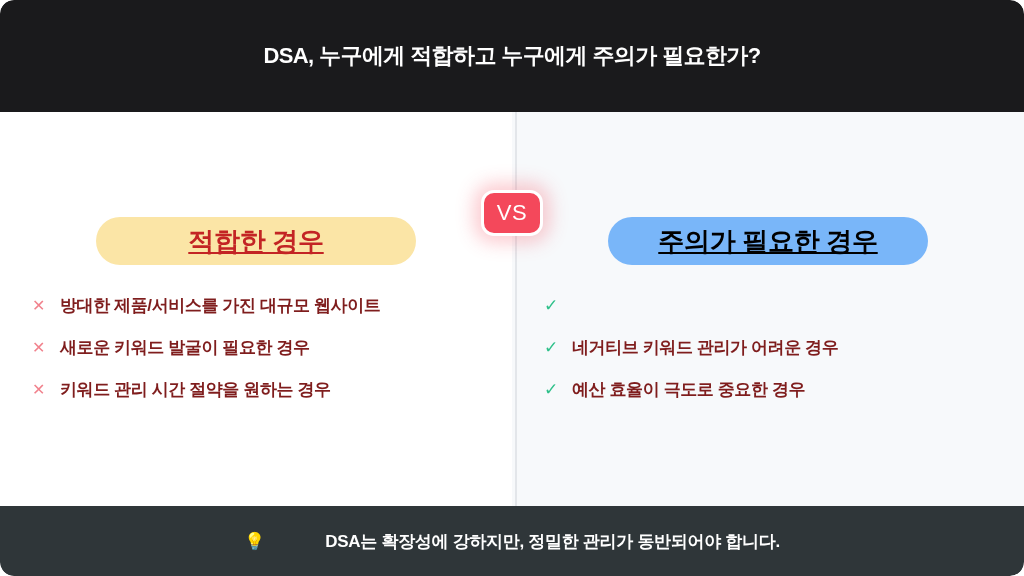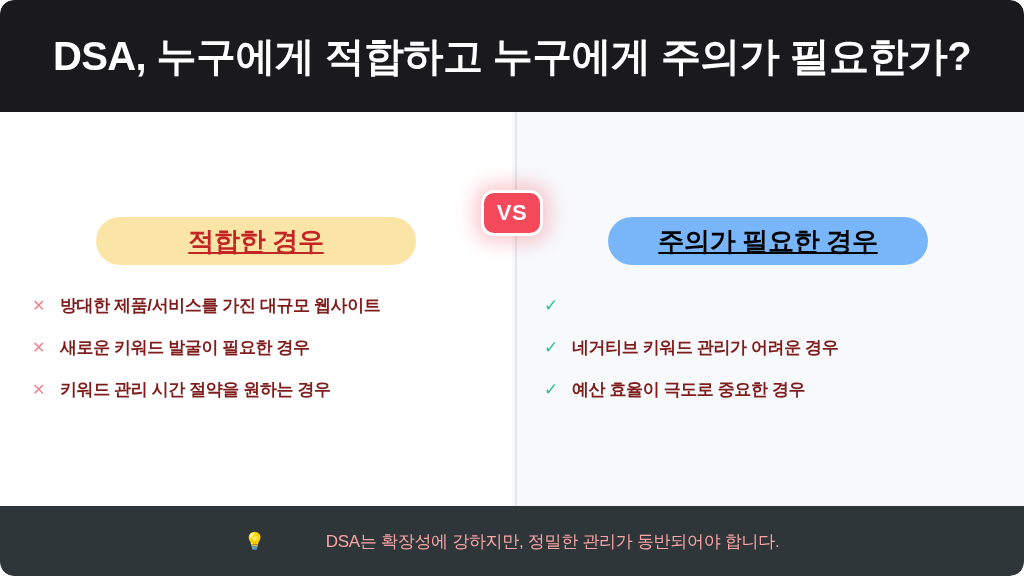--- a/index.html
+++ b/index.html
@@ -32,21 +32,21 @@
     background: #1a1a1c;
     border-top-left-radius: 14px;
     border-top-right-radius: 14px;
     display: flex;
     align-items: center;
     justify-content: center;
     box-sizing: border-box;
   }
   .header-title {
     color: #ffffff;
-    font-size: 40px;
+    font-size: 22px;
     font-weight: 700;
     letter-spacing: -0.6px;
     text-align: center;
     line-height: 1.2;
     white-space: nowrap;
   }
 
   
   .body {
     position: absolute;
@@ -150,21 +150,21 @@
   .vs-badge {
     position: absolute;
     left: 481px;
     top: 190px;
     width: 62px;
     height: 46px;
     border-radius: 13px;
     background: #f4485b;
     color: #ffffff;
     font-size: 22px;
-    font-weight: 700;
+    font-weight: 400;
     letter-spacing: 0.5px;
     display: flex;
     align-items: center;
     justify-content: center;
     z-index: 6;
     border: 3px solid #ffffff;
     box-sizing: border-box;
     box-shadow: 0 0 18px 7px rgba(244, 72, 91, 0.28);
   }
 
@@ -182,23 +182,23 @@
     align-items: center;
     justify-content: center;
     gap: 14px;
     box-sizing: border-box;
   }
   .footer-icon {
     font-size: 17px;
     line-height: 1;
   }
   .footer-text {
-    color: #fca5a5;
+    color: #ffffff;
     font-size: 17px;
-    font-weight: 400;
+    font-weight: 700;
     letter-spacing: -0.3px;
     white-space: nowrap;
     margin-left: 46px;
   }
 </style>
 </head>
 <body>
 
 <div class="slide">
 

